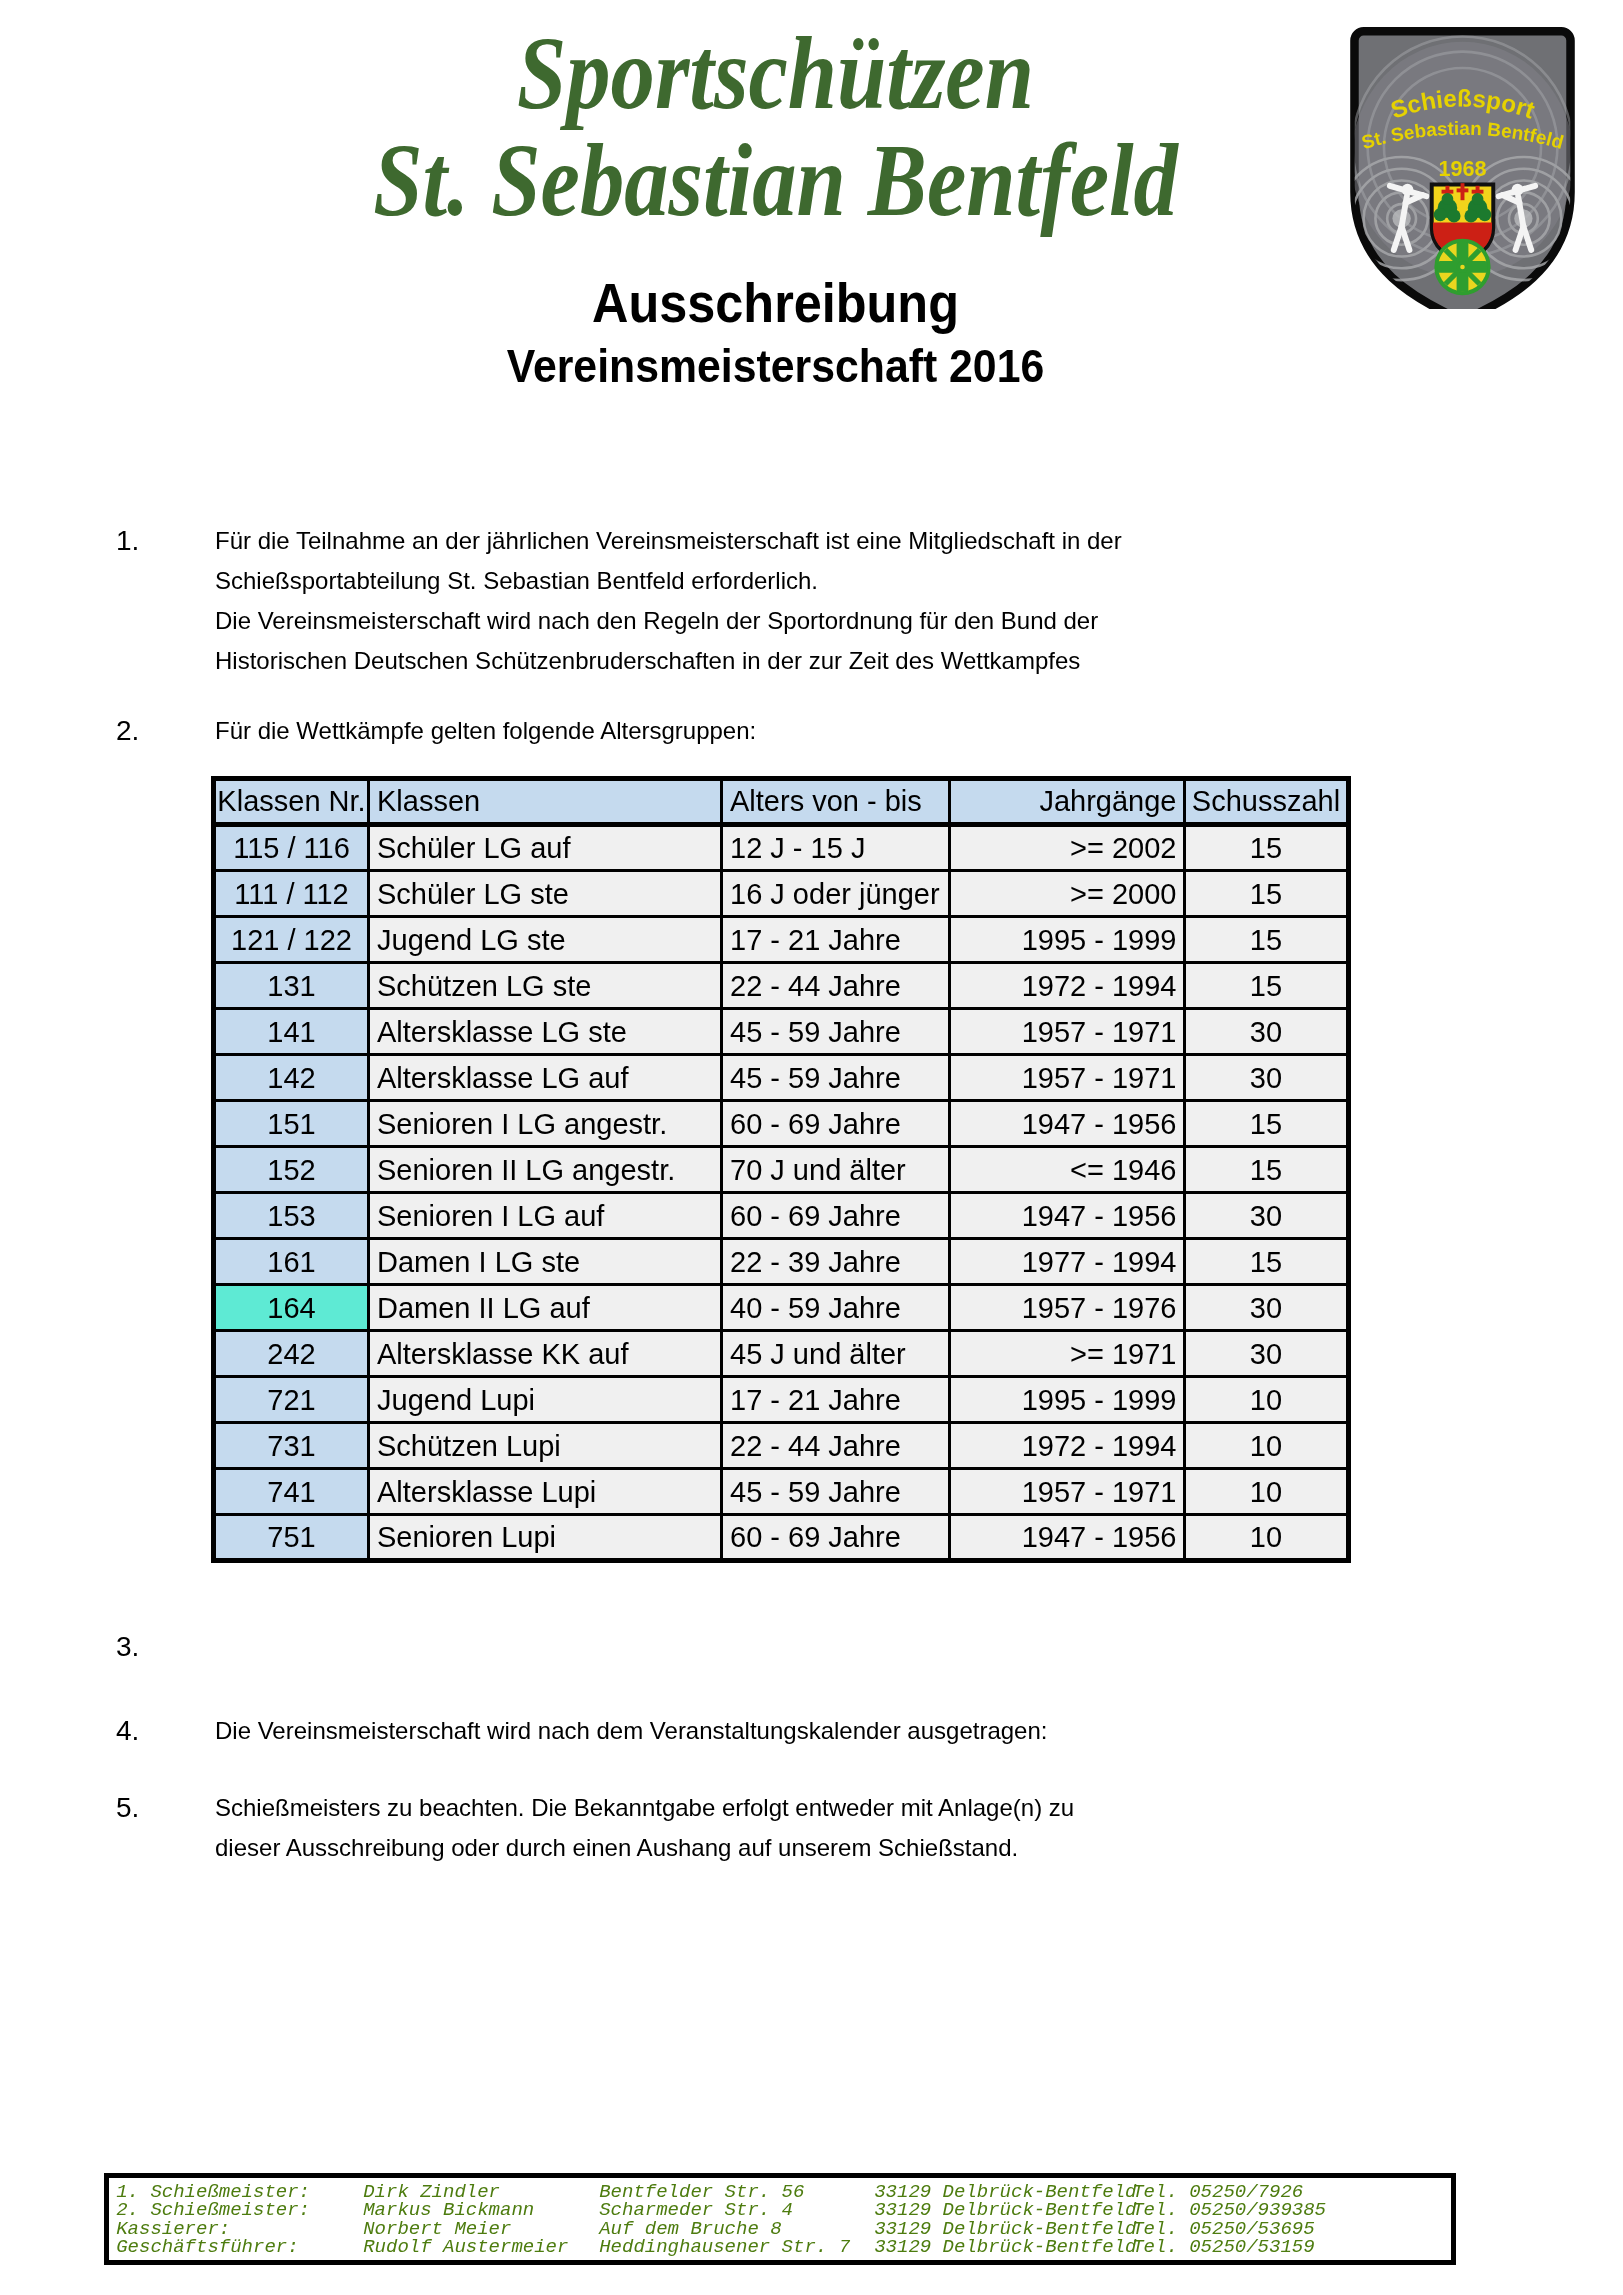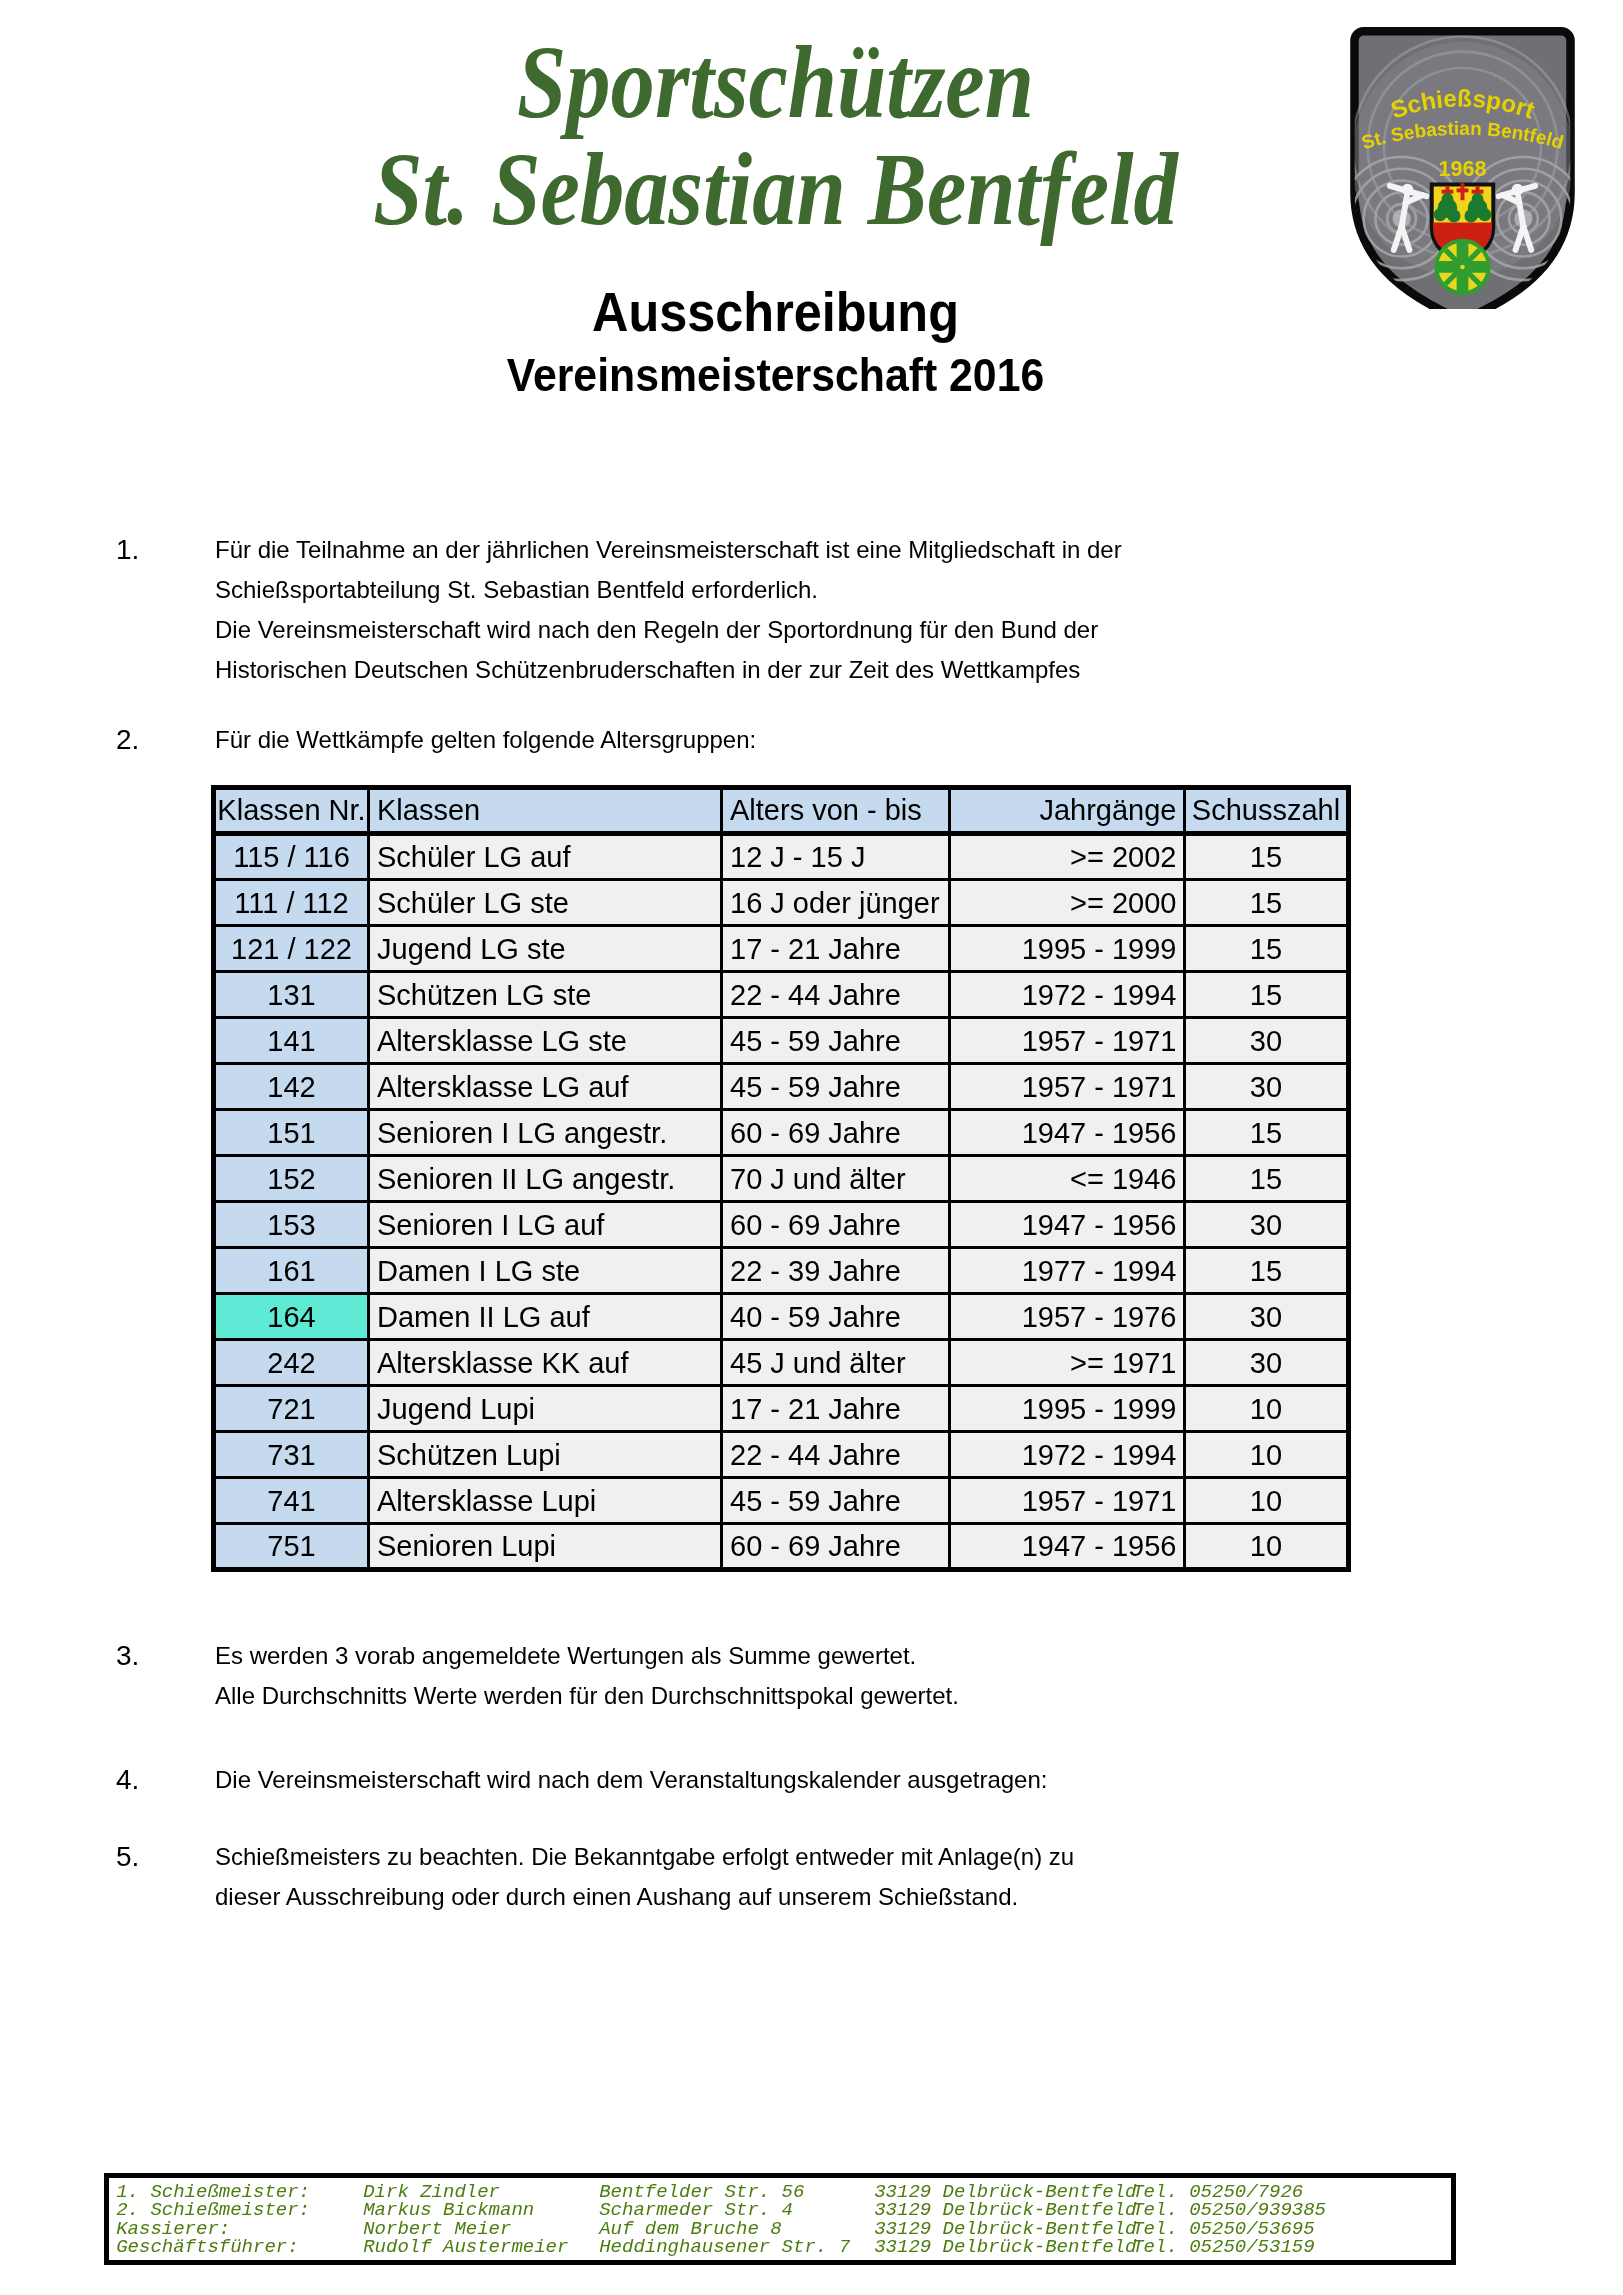--- a/index.html
+++ b/index.html
@@ -7,21 +7,21 @@
   .page {
     position:relative;
     width:1623px; height:2295px;
     margin:0 auto;
     background:#ffffff;
     font-family:"Liberation Sans", sans-serif;
     color:#000;
     overflow:hidden;
   }
   
-  .header-text { width:1551px; padding-top:29px; text-align:center; }
+  .header-text { width:1551px; padding-top:20px; text-align:center; }
   .main-title {
     font-family:"Liberation Serif", serif;
     font-style:italic; font-weight:bold;
     font-size:103px; line-height:1.04;
     color:#3e692f;
   }
   .main-title .tline { transform:scaleX(0.86); transform-origin:50% 50%; }
   .subtitle1 {
     margin-top:38px; font-size:56px; font-weight:bold; line-height:1.12;
     transform:scaleX(0.90); transform-origin:50% 50%;
@@ -336,24 +336,20 @@
           <td class="a-left">60 - 69 Jahre</td>
           <td class="a-right">1947 - 1956</td>
           <td class="a-center">10</td>
         </tr>
       </tbody>
   </table>
 
   <div id="paras-after">
       <div class="para">
         <div class="para-num">3.</div>
-        <div class="para-text">
-          <div>Es werden 3 vorab angemeldete Wertungen als Summe gewertet.</div>
-          <div>Alle Durchschnitts Werte werden für den Durchschnittspokal gewertet.</div>
-        </div>
       </div>
       <div class="para">
         <div class="para-num">4.</div>
         <div class="para-text">
           <div>Die Vereinsmeisterschaft wird nach dem Veranstaltungskalender ausgetragen:</div>
         </div>
       </div>
       <div class="para">
         <div class="para-num">5.</div>
         <div class="para-text">

